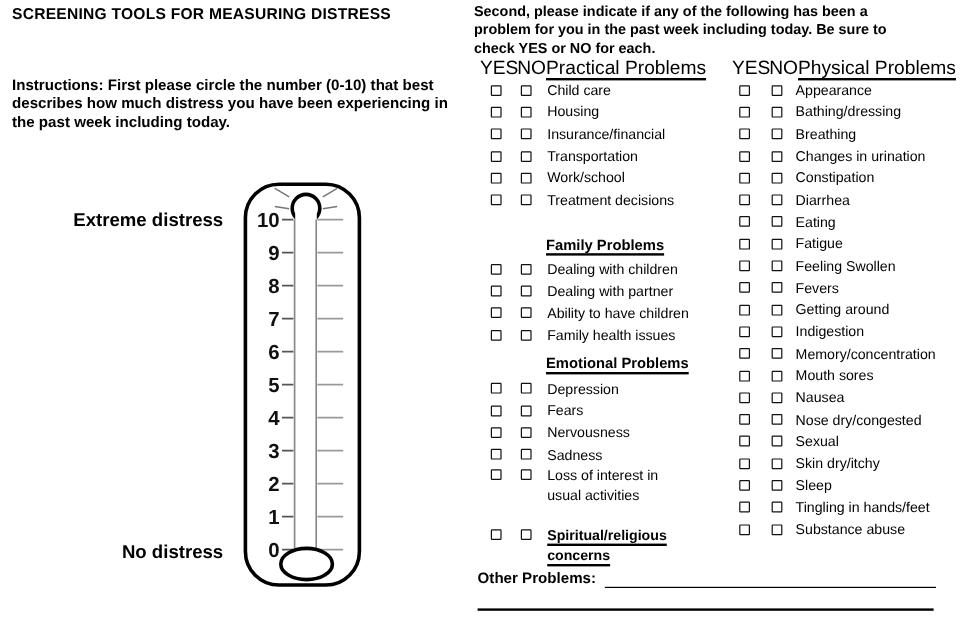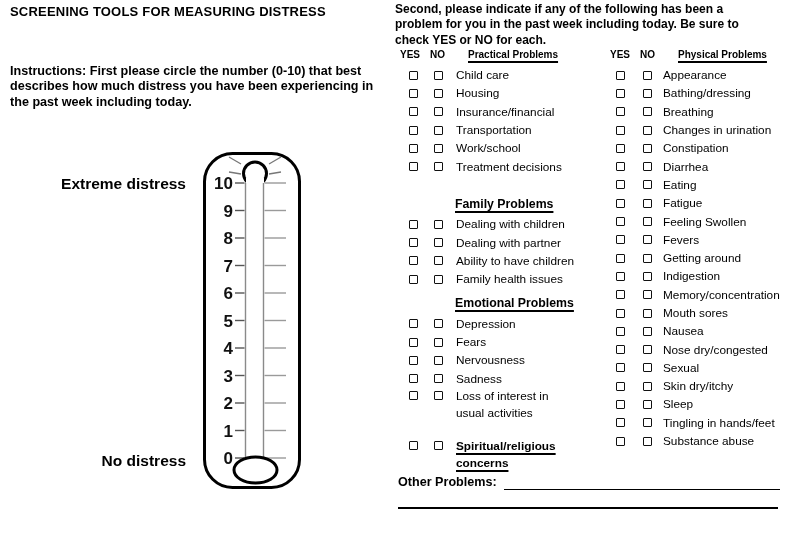--- a/index.html
+++ b/index.html
@@ -13,23 +13,23 @@
   .thermo-label { left:20px; width:166px; text-align:right; font-size:15.5px; font-weight:bold; }
   .lab-top { top:175px; }
   .lab-bottom { top:452px; }
   .thermo-svg { left:198px; top:147px; }
 
   
   .second-par { left:395px; top:2px; font-size:12px; font-weight:bold; line-height:15.4px; width:400px; }
   .col { position:absolute; top:49px; }
   .col1 { left:398px; width:382px; }
   .col2 { left:608px; width:192px; }
-  .hdr-row { display:flex; align-items:flex-start; height:17px; font-size:10px; font-weight:bold; white-space:nowrap; }
+  .hdr-row { display:flex; align-items:flex-start; height:17px; font-size:16px; font-weight:normal; white-space:nowrap; }
   .hdr-row .yes { width:30px; margin-left:2px; }
-  .hdr-row .no  { width:38px; }
+  .hdr-row .no  { width:25px;text-align:right; }
   .u { text-decoration:underline; text-decoration-thickness:1.5px; text-underline-offset:2.5px; }
   .row { display:flex; align-items:center; height:18.3px; font-size:11.8px; white-space:nowrap; }
   .row-multi { display:flex; align-items:flex-start; font-size:11.8px; white-space:nowrap; }
   .row-multi .cb { margin-top:3px; }
   .ml2 { line-height:17px; }
   .cb { width:9px; height:9px; border:1.8px solid #111; border-radius:1px; background:#fff; flex:none; }
   .col1 .cb1 { margin-left:11px; } .col1 .cb2 { margin-left:16px; } .col1 .lbl { margin-left:13px; }
   .col2 .cb1 { margin-left:8px; }  .col2 .cb2 { margin-left:18px; } .col2 .lbl { margin-left:11px; }
   .sec-hdr { height:18.3px; font-size:12.3px; font-weight:bold; padding-left:57px; white-space:nowrap; }
   .sp-a { height:21px; } .sp-b { height:8px; } .sp-c { height:15px; } .sp-d { height:12px; }

